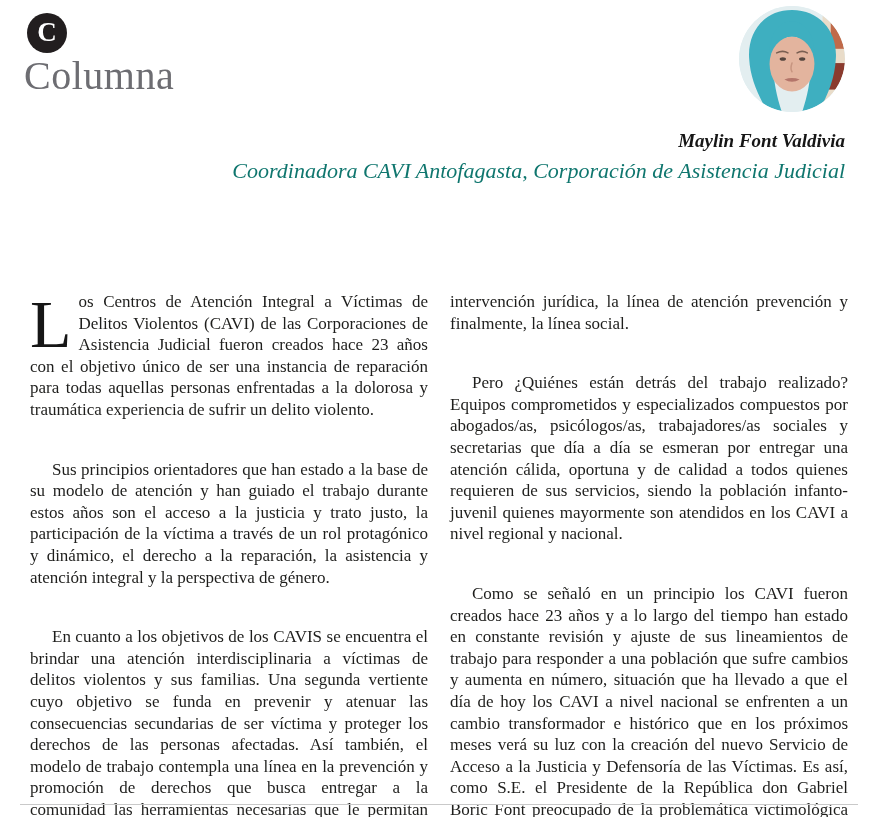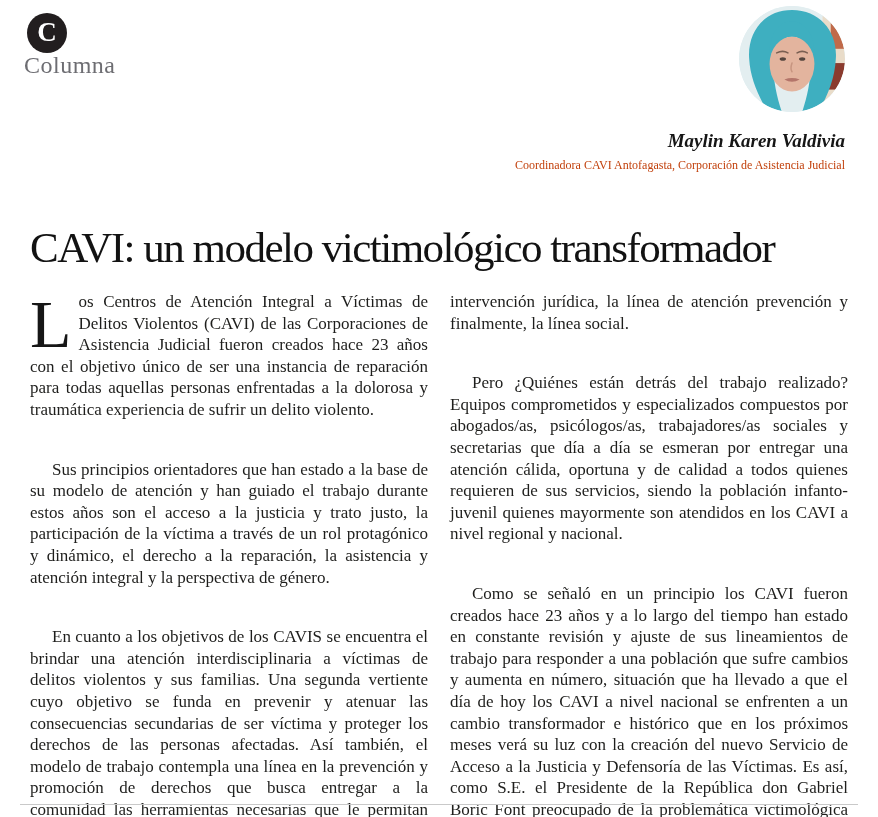--- a/index.html
+++ b/index.html
@@ -17,37 +17,37 @@
     width:40px;height:40px;border-radius:50%;
     background:#221e1f;
     display:flex;align-items:center;justify-content:center;
   }
   .logo-letter{
     color:#ffffff;font-family:"Liberation Serif",serif;
     font-weight:700;font-size:27px;line-height:1;margin-top:-2px;
   }
   .section-label{
     position:absolute;left:24px;top:52px;
-    font-size:24px;color:#6d6d72;letter-spacing:.5px;
+    font-size:40px;color:#6d6d72;letter-spacing:.5px;
   }
   .avatar{
     position:absolute;right:33px;top:6px;
     width:106px;height:106px;border-radius:50%;overflow:hidden;
     background:#dfeef1;
   }
   .avatar svg{display:block;width:100%;height:100%;}
   .byline-name{
     position:absolute;right:33px;top:130px;
     font-size:19px;font-weight:700;font-style:italic;color:#161616;
     text-align:right;white-space:nowrap;
   }
   .byline-role{
     position:absolute;right:33px;top:158px;
-    font-size:12px;color:#c2410c;
-    text-align:right;white-space:nowrap;
+    font-size:22px;color:#0f766e;
+    text-align:right;white-space:nowrap;font-style:italic;
   }
   
   .headline{
     position:absolute;left:30px;top:194px;width:818px;
     font-size:43px;font-weight:400;color:#121212;
     letter-spacing:-1.5px;line-height:1.15;
     white-space:nowrap;
   }
   
   .article{
@@ -102,24 +102,23 @@
         <path d="M37 46 Q43 43 48 46" stroke="#7a5f52" stroke-width="1.6" fill="none" stroke-linecap="round"></path>
         <path d="M57 46 Q62 43 67 46" stroke="#7a5f52" stroke-width="1.6" fill="none" stroke-linecap="round"></path>
         <ellipse cx="43" cy="52" rx="3.1" ry="1.7" fill="#55453e"></ellipse>
         <ellipse cx="62" cy="52" rx="3.1" ry="1.7" fill="#55453e"></ellipse>
         <path d="M52 56 Q50 62 52 64.5" stroke="#c79580" stroke-width="1.5" fill="none" stroke-linecap="round"></path>
         <path d="M44.5 72 Q52 76.5 59.5 72 Q52 69.5 44.5 72 Z" fill="#b4756a"></path>
       </g>
     </svg>
   </div>
 
-  <div class="byline-name">Maylin Karen Valdivia</div>
+  <div class="byline-name">Maylin Font Valdivia</div>
   <div class="byline-role">Coordinadora CAVI Antofagasta, Corporación de Asistencia Judicial</div>
 
-  <h1 class="headline">CAVI: un modelo victimológico transformador</h1>
 
   <div class="article">
     <div class="col">
       <p class="para"><span class="dropcap">L</span><span>os Centros de Atención Integral a Víctimas de Delitos Violentos (CAVI) de las Corporaciones de Asistencia Judicial fueron creados hace 23 años con el objetivo único de ser una instancia de reparación para todas aquellas personas enfrentadas a la dolorosa y traumática experiencia de sufrir un delito violento.</span></p>
       <p class="para indent">Sus principios orientadores que han estado a la base de su modelo de atención y han guiado el trabajo durante estos años son el acceso a la justicia y trato justo, la participación de la víctima a través de un rol protagónico y dinámico, el derecho a la reparación, la asistencia y atención integral y la perspectiva de género.</p>
       <p class="para indent">En cuanto a los objetivos de los CAVIS se encuentra el brindar una atención interdisciplinaria a víctimas de delitos violentos y sus familias. Una segunda vertiente cuyo objetivo se funda en prevenir y atenuar las consecuencias secundarias de ser víctima y proteger los derechos de las personas afectadas. Así también, el modelo de trabajo contempla una línea en la prevención y promoción de derechos que busca entregar a la comunidad las herramientas necesarias que le permitan conocer y ejercer sus derechos.</p>
       <p class="para indent">Conforme a lo anterior, se destacan las líneas de intervención que acompañan a las víctimas durante todo su proceso, pudiendo estas brindarse de manera integral o conforme a las necesidades manifiestas de las víctimas, siendo estas la línea de</p>
     </div>
     <div class="col">
       <p class="para">intervención jurídica, la línea de atención prevención y finalmente, la línea social.</p>

